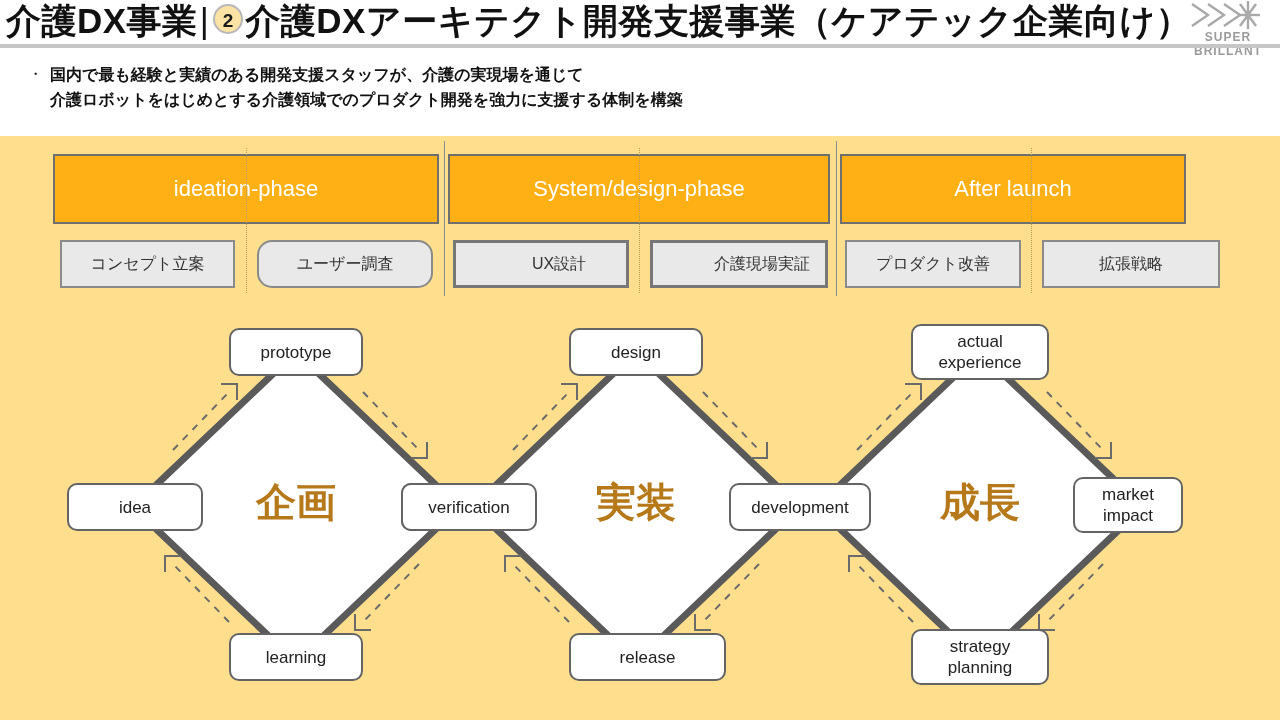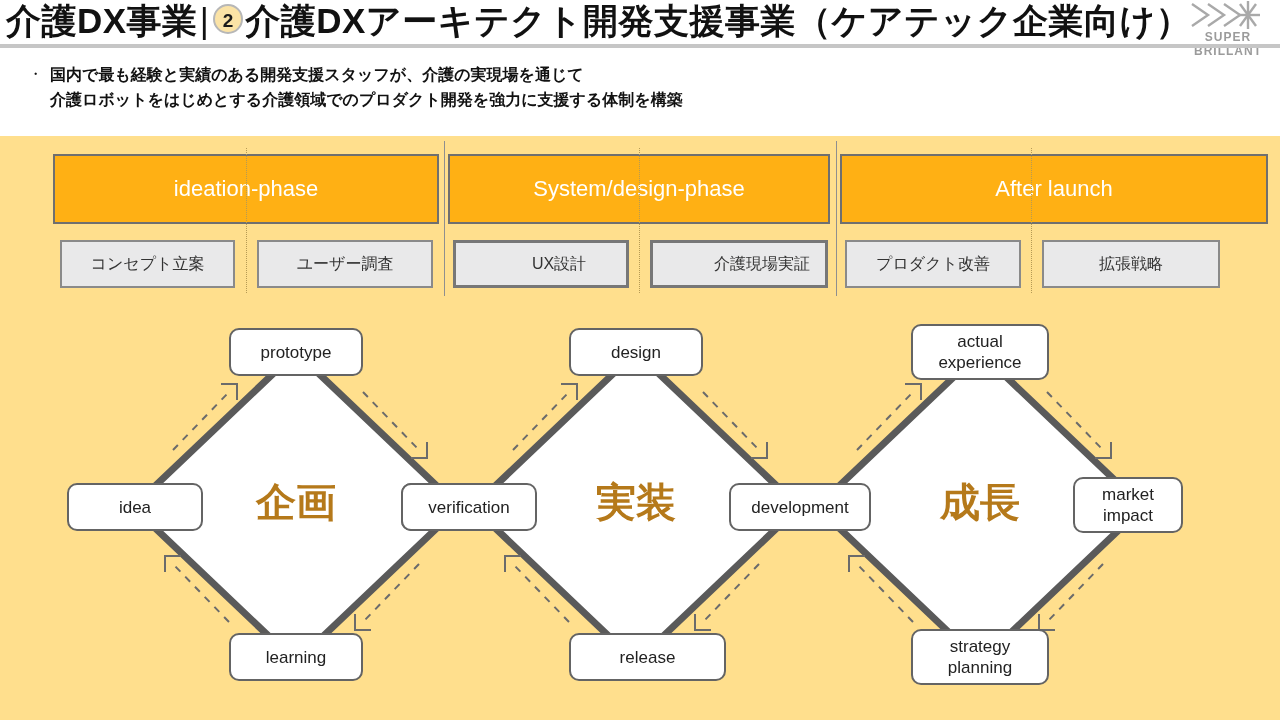--- a/index.html
+++ b/index.html
@@ -119,36 +119,36 @@
     <div class="sep" style="left:444px"></div>
     <div class="sep" style="left:836px"></div>
 
     <div class="phase-head" style="left:53px;top:18px;width:386px;">
       <span>ideation-phase</span>
     </div>
     <div class="dotted" style="left:246px;"></div>
     <div class="sub-box" style="left:60px;top:104px;width:175px;">
       <span>コンセプト立案</span>
     </div>
-    <div class="sub-box" style="left:257px;top:104px;width:176px;">
+    <div class="sub-box" style="left:257px;top:104px;width:176px;border-radius:15px;">
       <span>ユーザー調査</span>
     </div>
 
     <div class="phase-head" style="left:448px;top:18px;width:382px;">
       <span>System/design-phase</span>
     </div>
     <div class="dotted" style="left:639px;"></div>
     <div class="sub-box strong" style="left:453px;top:104px;width:176px;padding-left:36px;">
       <span>UX設計</span>
     </div>
     <div class="sub-box strong" style="left:650px;top:104px;width:178px;padding-left:46px;">
       <span>介護現場実証</span>
     </div>
 
-    <div class="phase-head" style="left:840px;top:18px;width:428px;">
+    <div class="phase-head" style="left:840px;top:18px;width:346px;">
       <span>After launch</span>
     </div>
     <div class="dotted" style="left:1031px;"></div>
     <div class="sub-box" style="left:845px;top:104px;width:176px;">
       <span>プロダクト改善</span>
     </div>
     <div class="sub-box" style="left:1042px;top:104px;width:178px;">
       <span>拡張戦略</span>
     </div>
   </div>

